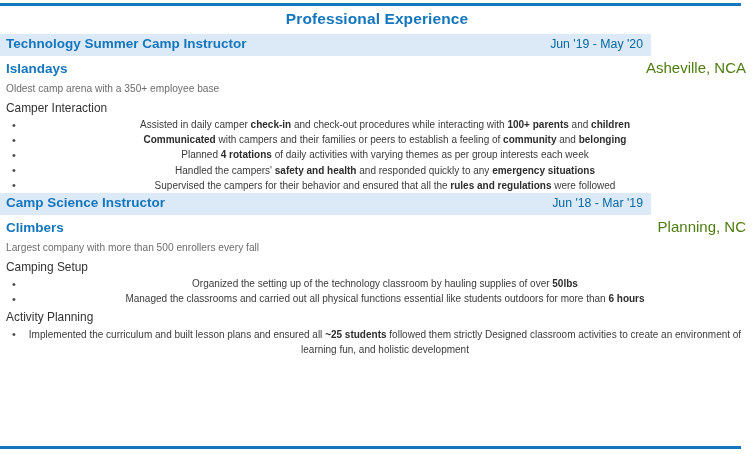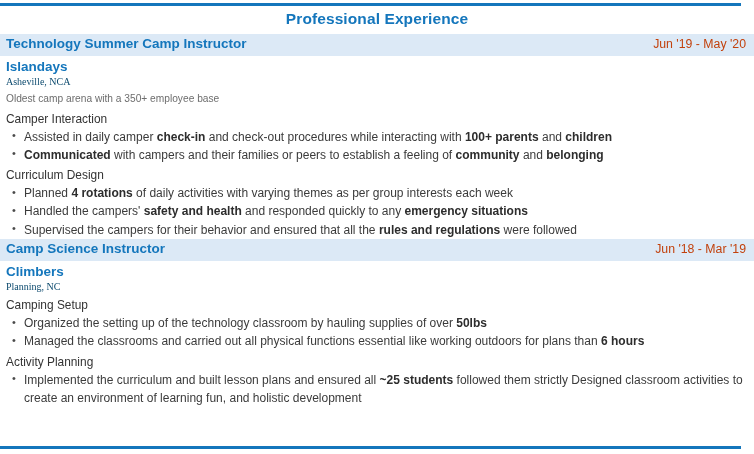--- a/index.html
+++ b/index.html
@@ -54,56 +54,54 @@
   .job {
     margin: 0;
   }
   .job-headline {
     background: #dce9f6;
     display: flex;
     align-items: baseline;
     justify-content: space-between;
     padding: 2px 8px 3px 6px;
     box-sizing: border-box;
-    width: 754px;
+    width: 651px;
   }
   .job-title {
     color: #1476bc;
     font-size: 13.5px;
     font-weight: bold;
     line-height: 1.25;
   }
   .job-dates {
-    color: #c2410c;
+    color: #0369a1;
     font-size: 12.3px;
     white-space: nowrap;
     line-height: 1.25;
   }
   .job-subline {
     background: #ffffff;
     display: flex;
     align-items: baseline;
     justify-content: space-between;
     padding: 3px 8px 1px 6px;
     box-sizing: border-box;
     width: 754px;
-    flex-direction: column;
   }
   .company {
     color: #1476bc;
     font-size: 13.5px;
     font-weight: bold;
     line-height: 1.25;
   }
   .location {
-    color: #0c4a6e;
-    font-size: 10px;
+    color: #4d7c0f;
+    font-size: 15px;
     white-space: nowrap;
     line-height: 1.25;
-    font-family: Liberation Serif, serif;
   }
   .company-desc {
     color: #6d6d6d;
     font-size: 10.2px;
     padding: 3px 0 2px 6px;
     line-height: 1.3;
   }
   .group-heading {
     font-size: 11.9px;
     font-weight: normal;
@@ -112,23 +110,24 @@
     line-height: 1.35;
   }
   ul.bullets {
     list-style: none;
     margin: 0;
     padding: 0 8px 0 6px;
   }
   ul.bullets li {
     position: relative;
     padding-left: 18px;
-    font-size: 12px;
+    font-size: 10px;
     color: #3b3b3b;
     line-height: 1.52;
+    text-align: center;
   }
   ul.bullets li::before {
     content: "\2022";
     position: absolute;
     left: 6px;
     top: -0.5px;
     color: #4a4a4a;
     font-size: 11px;
   }
   ul.bullets li b {
@@ -156,42 +155,42 @@
           <div class="job-subline">
             <span class="company">Islandays</span>
             <span class="location">Asheville, NCA</span>
           </div>
           <div class="company-desc">Oldest camp arena with a 350+ employee base</div>
           <div class="group-heading">Camper Interaction</div>
           <ul class="bullets">
             <li><span>Assisted in daily camper </span><b>check-in</b><span> and check-out procedures while interacting with </span><b>100+ parents</b><span> and </span><b>children</b></li>
             <li><b>Communicated</b><span> with campers and their families or peers to establish a feeling of </span><b>community</b><span> and </span><b>belonging</b></li>
           </ul>
-          <div class="group-heading">Curriculum Design</div>
           <ul class="bullets">
             <li><span>Planned </span><b>4 rotations</b><span> of daily activities with varying themes as per group interests each week</span></li>
           </ul>
           <ul class="bullets">
             <li><span>Handled the campers' </span><b>safety and health</b><span> and responded quickly to any </span><b>emergency situations</b></li>
             <li><span>Supervised the campers for their behavior and ensured that all the </span><b>rules and regulations</b><span> were followed</span></li>
           </ul>
         </div>
         <div class="job">
           <div class="job-headline">
             <span class="job-title">Camp Science Instructor</span>
             <span class="job-dates">Jun '18  -  Mar '19</span>
           </div>
           <div class="job-subline">
             <span class="company">Climbers</span>
             <span class="location">Planning, NC</span>
           </div>
+          <div class="company-desc">Largest company with more than 500 enrollers every fall</div>
           <div class="group-heading">Camping Setup</div>
           <ul class="bullets">
             <li><span>Organized the setting up of the technology classroom by hauling supplies of over </span><b>50lbs</b></li>
-            <li><span> Managed the classrooms and carried out all physical functions essential like working outdoors for plans than </span><b>6 hours</b></li>
+            <li><span> Managed the classrooms and carried out all physical functions essential like students outdoors for more than </span><b>6 hours</b></li>
           </ul>
           <div class="group-heading">Activity Planning</div>
           <ul class="bullets">
             <li><span>Implemented the curriculum and built lesson plans and ensured all </span><b>~25 students</b><span> followed them strictly Designed classroom activities to create an environment of learning fun, and holistic development</span></li>
           </ul>
         </div>
       </div>
 
   </div>
 

